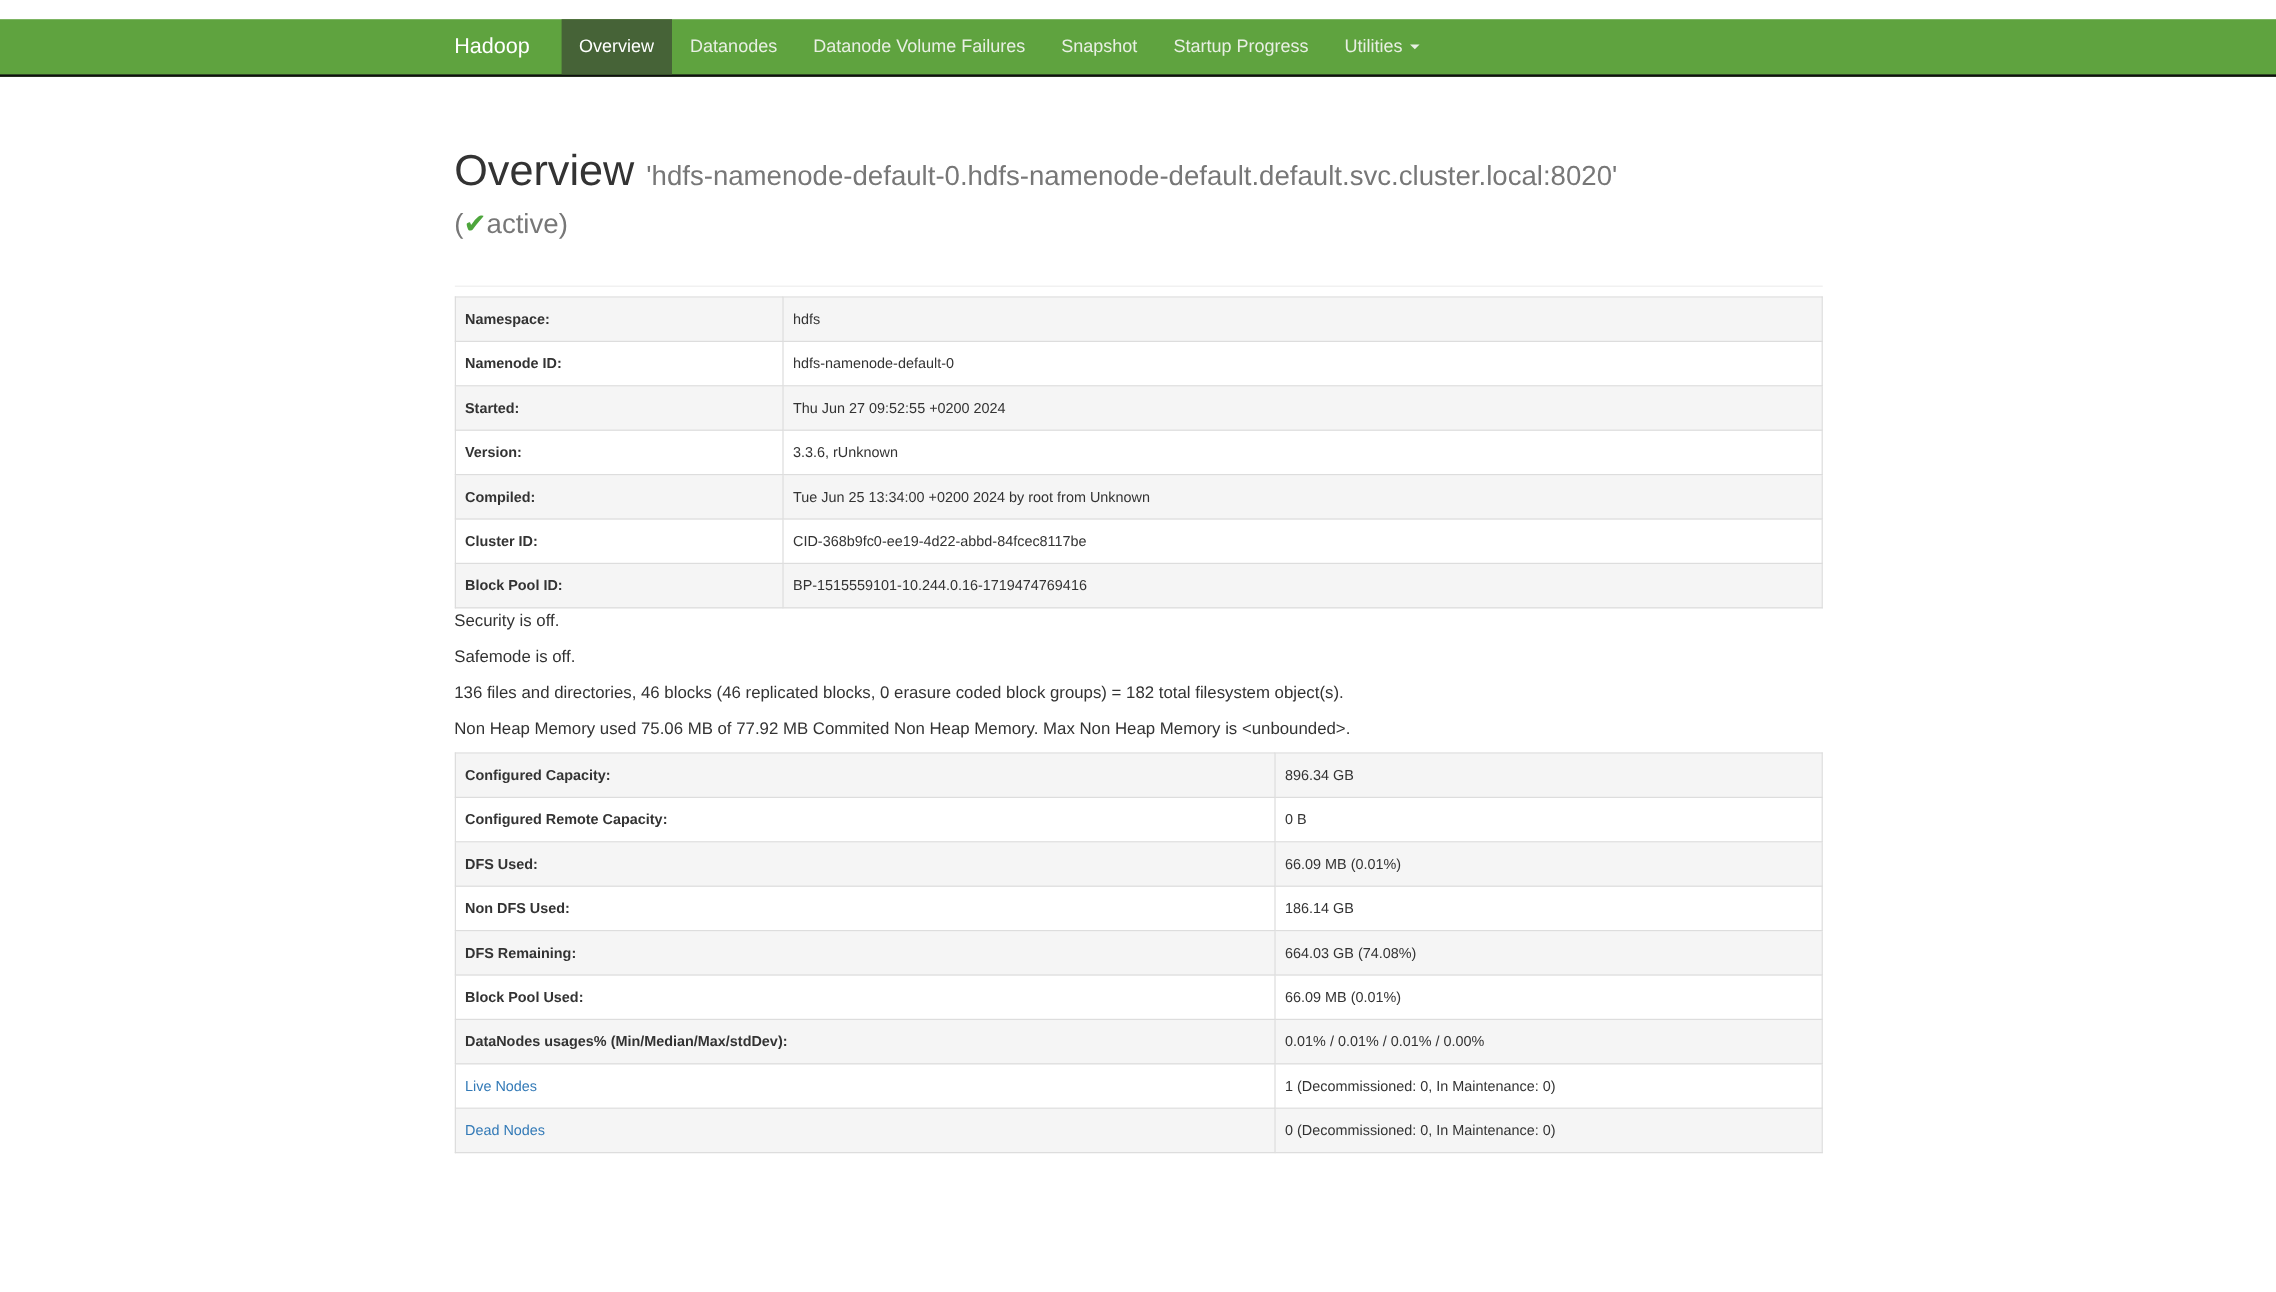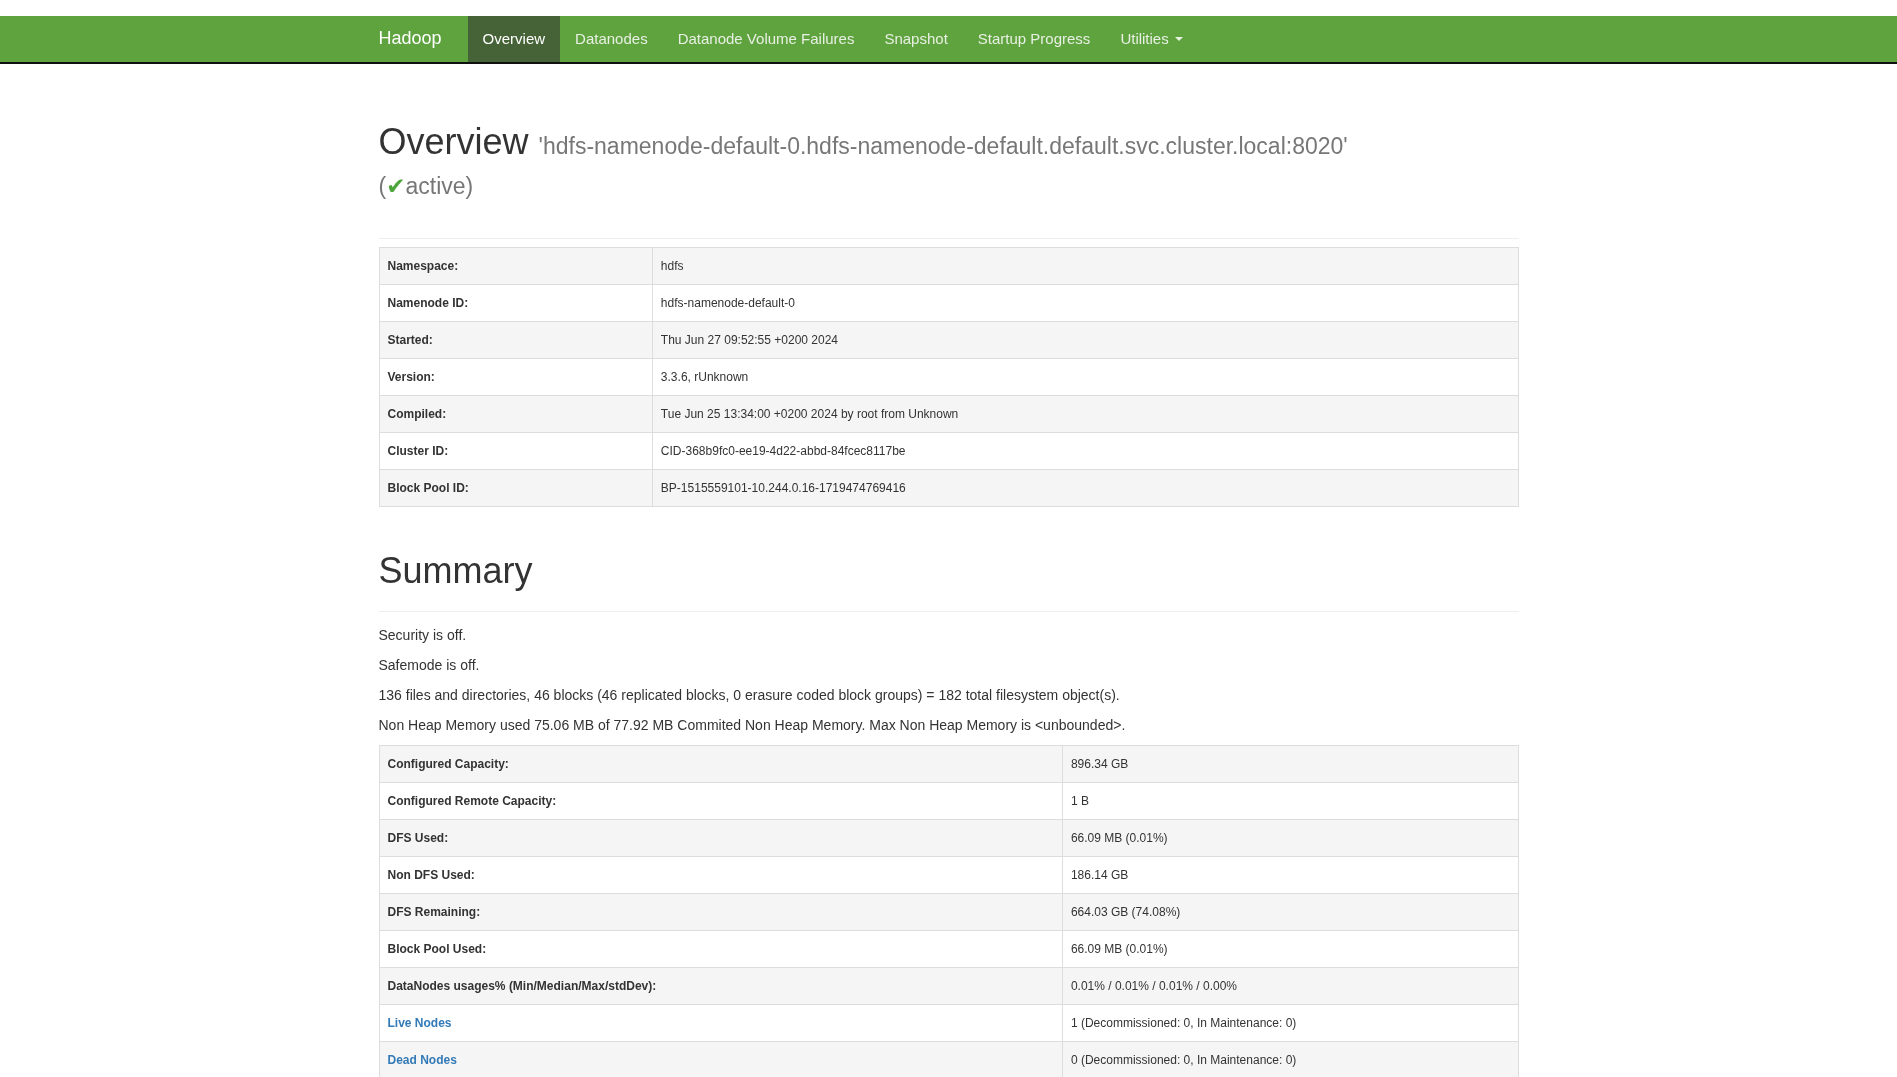--- a/index.html
+++ b/index.html
@@ -44,21 +44,21 @@
   .check{color:var(--check-green);font-style:normal;}
   
   table{border-collapse:collapse;width:100%;margin:0;}
   th,td{border:1px solid var(--table-border);padding:8px;line-height:20px;font-size:12px;
     text-align:left;vertical-align:top;}
   th{font-weight:bold;color:var(--body-text);}
   tbody tr:nth-child(odd){background:var(--stripe);}
   .info-table th{width:24%;}
   .capacity-table{margin-top:6px;}
   .capacity-table th{width:60%;}
-  a.table-link{color:var(--link-blue);text-decoration:none;cursor:pointer;font-weight:bold;text-align:center;}
+  a.table-link{color:var(--link-blue);text-decoration:none;cursor:pointer;font-weight:normal;text-align:center;}
   
   p{margin:0 0 10px;font-size:14px;line-height:20px;color:var(--body-text);}
 </style>
 </head>
 <body>
 
 <nav class="navbar">
   <div class="nav-inner">
     <a class="brand">Hadoop</a>
     <ul class="nav-list">
@@ -119,40 +119,37 @@
           <th>Cluster ID:</th>
           <td>CID-368b9fc0-ee19-4d22-abbd-84fcec8117be</td>
         </tr>
         <tr>
           <th>Block Pool ID:</th>
           <td>BP-1515559101-10.244.0.16-1719474769416</td>
         </tr>
       </tbody>
   </table>
 
-  <header class="page-header summary">
-    <h1>Summary</h1>
-  </header>
 
   <div id="summary-paragraphs">
       <p>Security is off.</p>
       <p>Safemode is off.</p>
       <p>136 files and directories, 46 blocks (46 replicated blocks, 0 erasure coded block groups) = 182 total filesystem object(s).</p>
       <p>Non Heap Memory used 75.06 MB of 77.92 MB Commited Non Heap Memory. Max Non Heap Memory is &lt;unbounded&gt;.</p>
     </div>
 
   <table class="capacity-table">
     <tbody id="capacity-tbody">
         <tr>
           <th>Configured Capacity:</th>
           <td>896.34 GB</td>
         </tr>
         <tr>
           <th>Configured Remote Capacity:</th>
-          <td>1 B</td>
+          <td>0 B</td>
         </tr>
         <tr>
           <th>DFS Used:</th>
           <td>66.09 MB (0.01%)</td>
         </tr>
         <tr>
           <th>Non DFS Used:</th>
           <td>186.14 GB</td>
         </tr>
         <tr>

